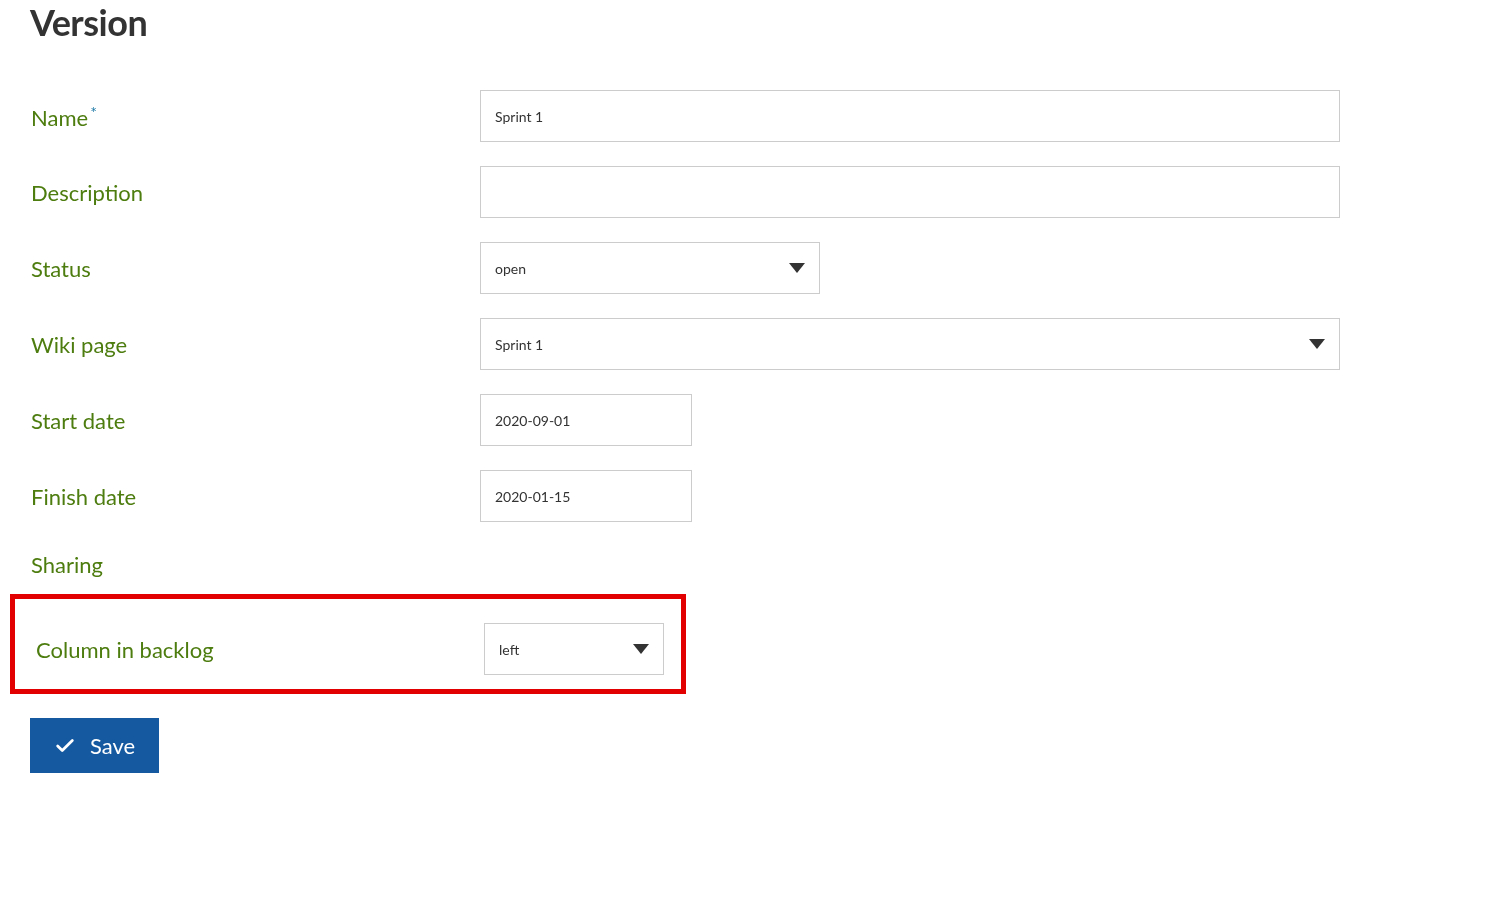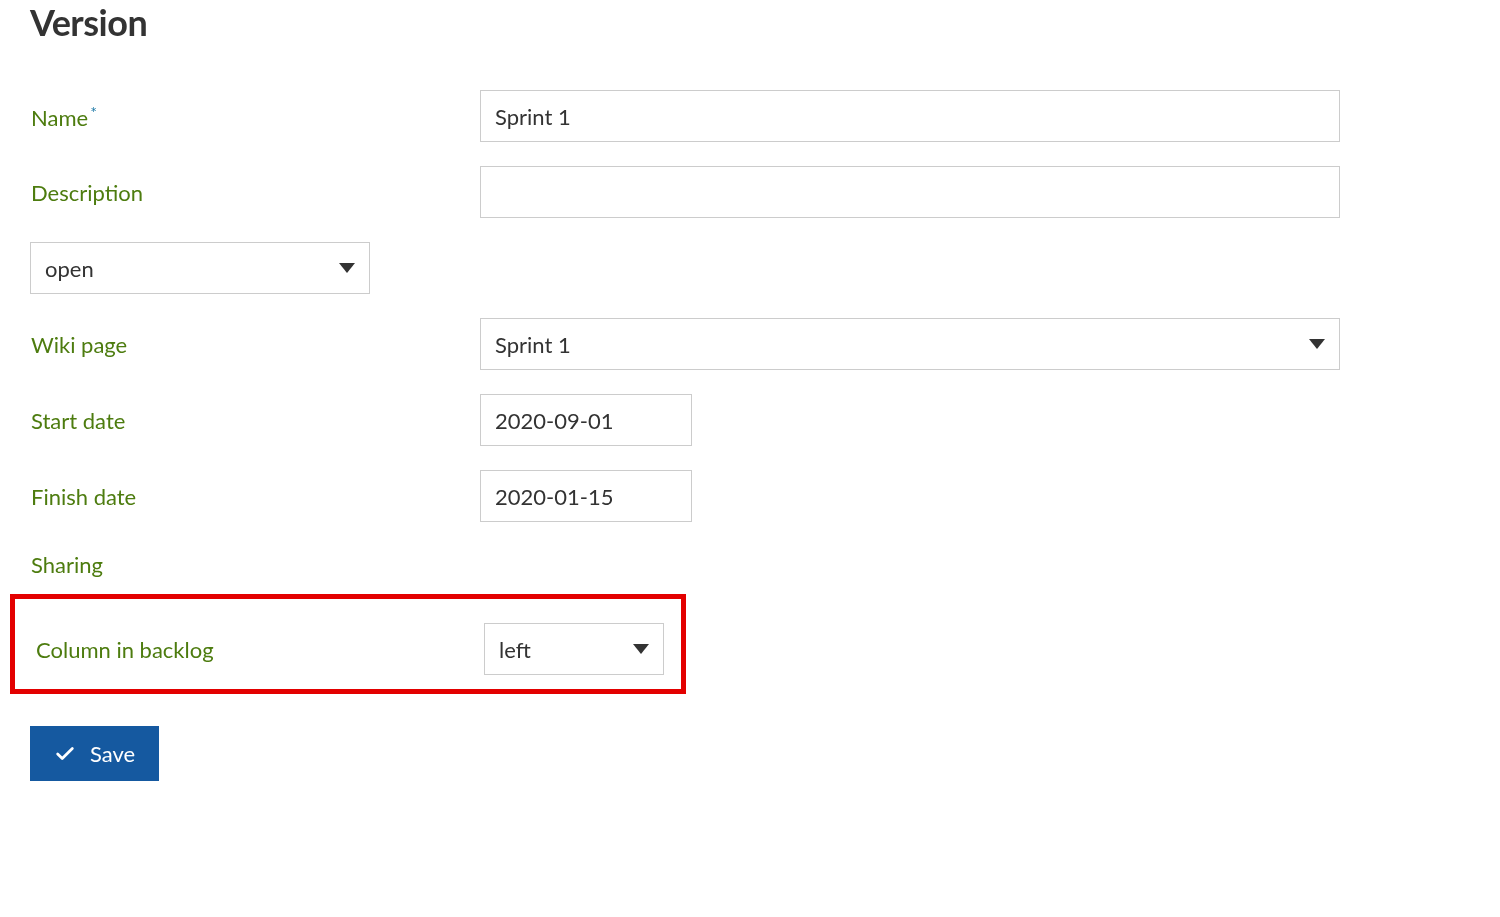--- a/index.html
+++ b/index.html
@@ -42,21 +42,21 @@
     font-size: 16px;
     vertical-align: super;
     margin-left: 2px;
   }
   .field-col {
     flex-grow: 1;
   }
   input[type="text"], .select, .date-input {
     border: 1px solid #ccc;
     background: #fff;
-    font-size: 22px;
+    font-size: 14px;
     color: #333;
     height: 52px;
     padding: 0 14px;
     font-family: inherit;
     outline: none;
   }
   .input-full {
     width: 860px;
     max-width: 100%;
   }
@@ -91,21 +91,21 @@
     display: inline-flex;
     align-items: center;
     gap: 14px;
     background: #1559a0;
     color: #fff;
     border: none;
     font-size: 22px;
     padding: 14px 24px;
     cursor: pointer;
     font-family: inherit;
-    margin-top: 32px;
+    margin-top: 24px;
   }
   .check-icon {
     width: 22px; height: 22px;
   }
 </style>
 </head>
 <body>
 
 <div class="page">
 
@@ -126,20 +126,23 @@
     <div class="label-col">
       <span class="label-text">Description</span>
     </div>
     <div class="field-col">
       <input type="text" class="input-full" value="" style="">
     </div>
   </div>
 
   
   <div class="form-row">
+    <div class="label-col">
+      <span class="label-text">Status</span>
+    </div>
     <div class="field-col">
       <div class="select select-status">
         <span>open</span>
         <span class="caret"></span>
       </div>
     </div>
   </div>
 
   
   <div class="form-row">

